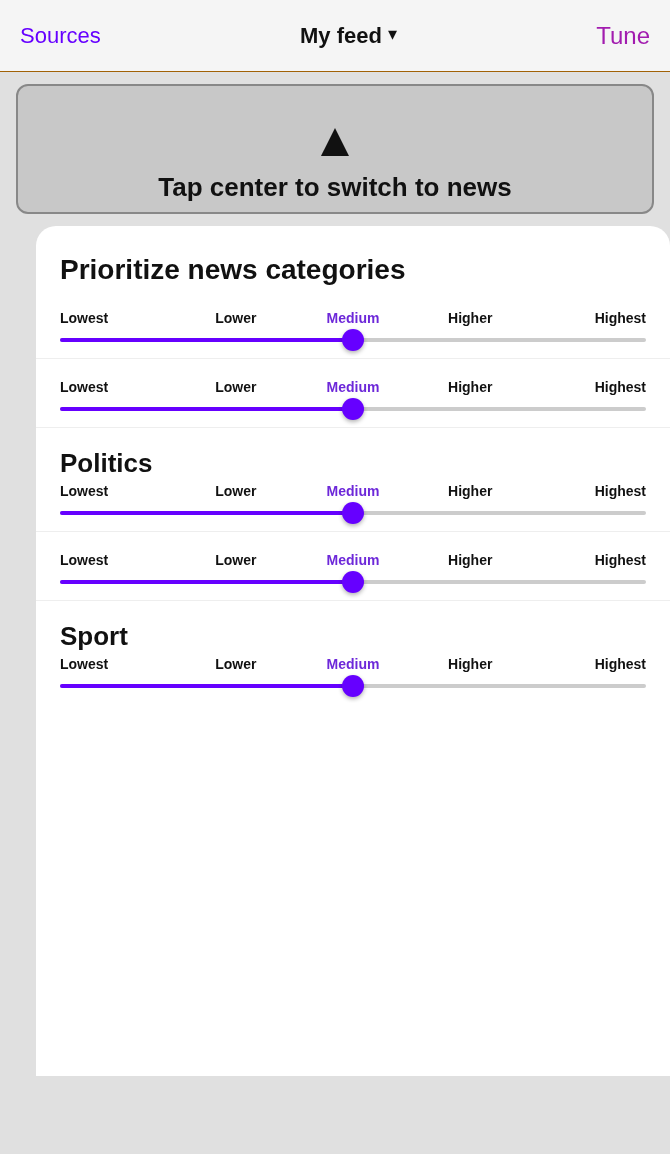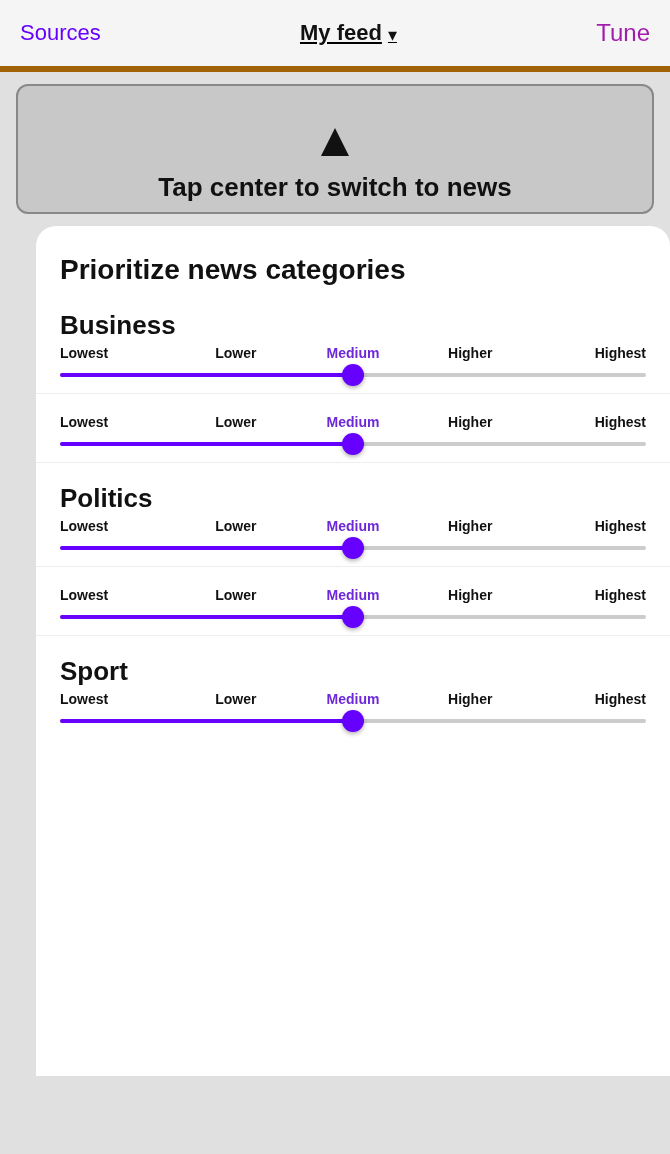--- a/index.html
+++ b/index.html
@@ -12,32 +12,31 @@
     }
 
     
     .header {
       background: #f5f5f5;
       display: flex;
       align-items: center;
       justify-content: space-between;
       padding: 14px 20px;
       height: 72px;
-      border-bottom: 6px solid #a16207;
+      border-bottom: 1px solid #a16207;
     }
     .header-sources {
       color: #6600ff;
       font-size: 22px;
       font-weight: 500;
     }
     .header-title-wrap {
       display: flex;
-      align-items: flex-end;
+      align-items: flex-start;
       gap: 6px;
-      text-decoration: underline;
     }
     .header-title {
       font-size: 22px;
       font-weight: 700;
       color: #111;
     }
     .header-arrow {
       font-size: 18px;
       color: #111;
     }
@@ -186,21 +185,20 @@
   <span class="top-card-arrow">▲</span>
   <span class="top-card-text">Tap center to switch to news</span>
 </div>
 
 <div class="modal">
   <div class="modal-title">Prioritize news categories</div>
 
   
   <div id="categories-container">
       <div class="category">
-        <div class="category-name">Business</div>
         <div class="slider-labels">
           <span class="slider-label">Lowest</span>
           <span class="slider-label">Lower</span>
           <span class="slider-label active">Medium</span>
           <span class="slider-label">Higher</span>
           <span class="slider-label">Highest</span>
         </div>
         <div class="slider-track-wrap">
           <div class="slider-track-bg"></div>
           <div class="slider-track-fill" style="width: 50%;"></div>

